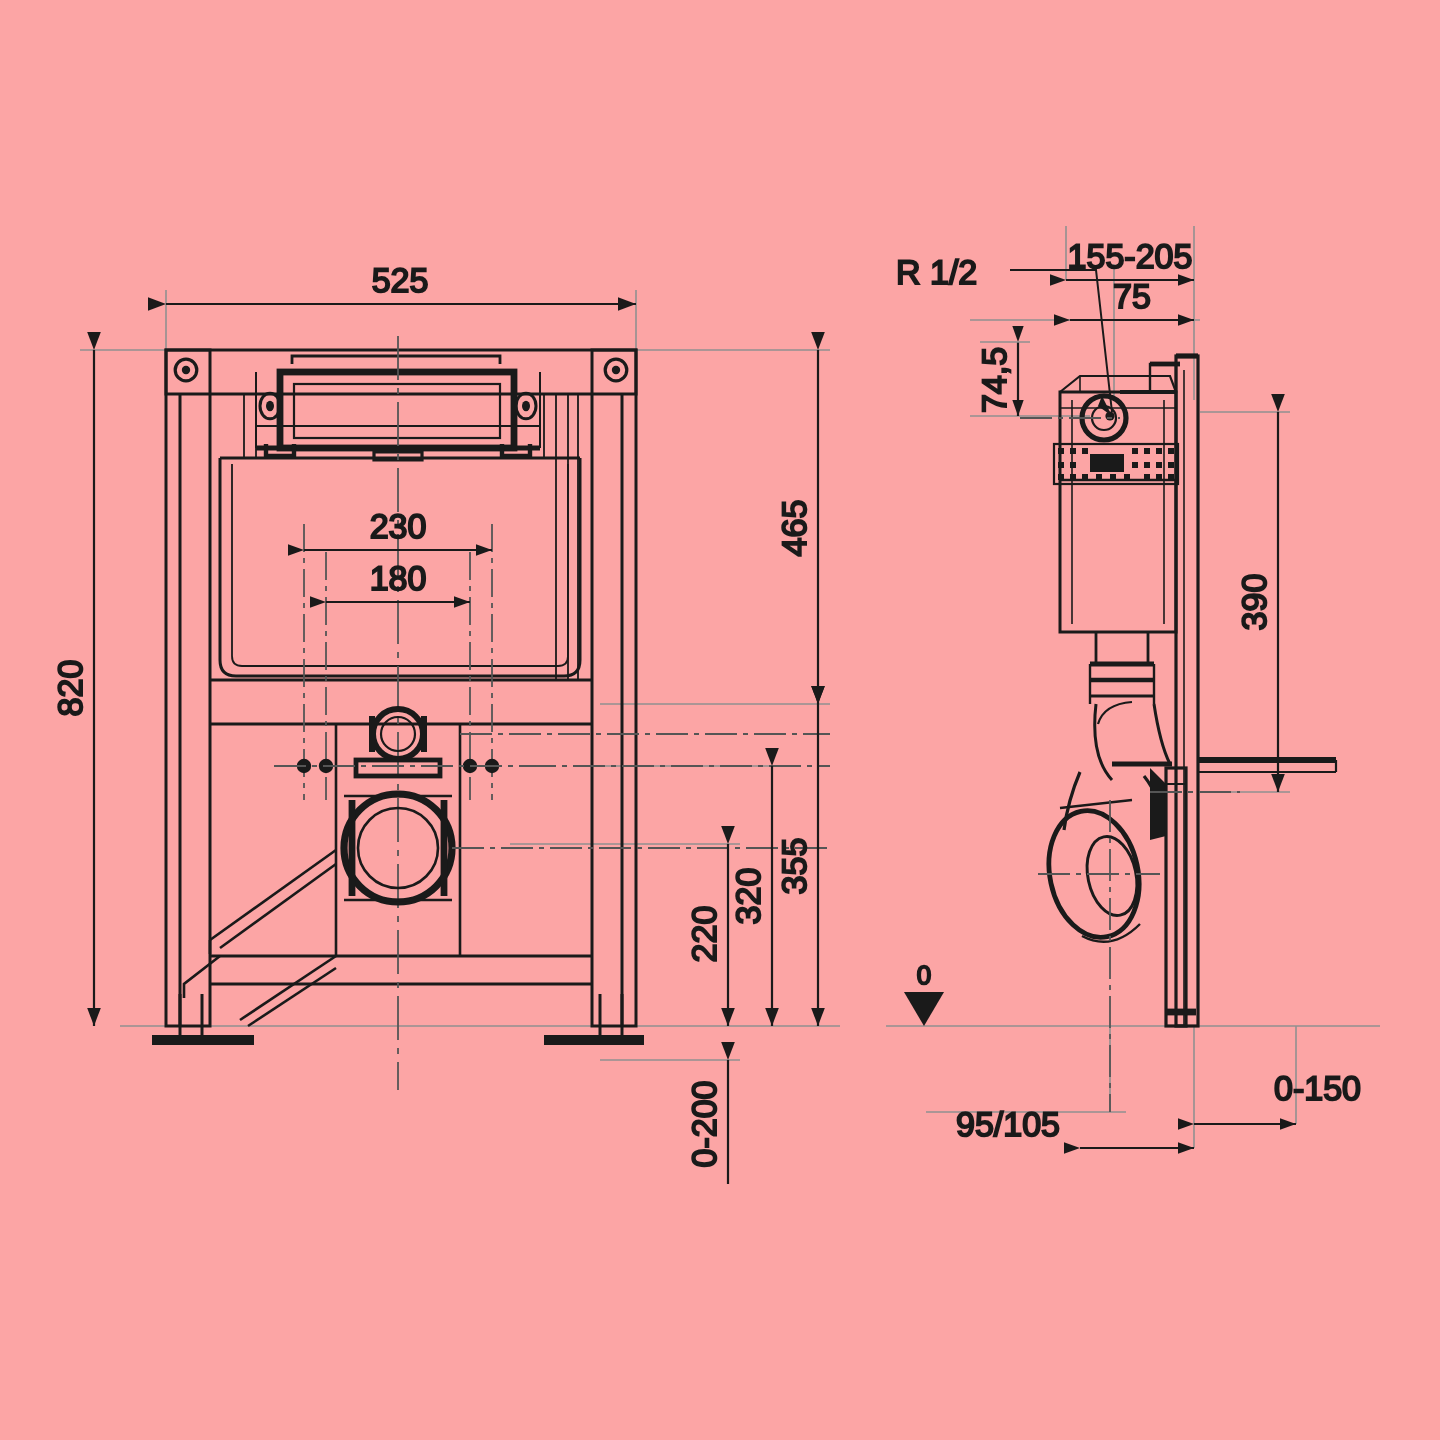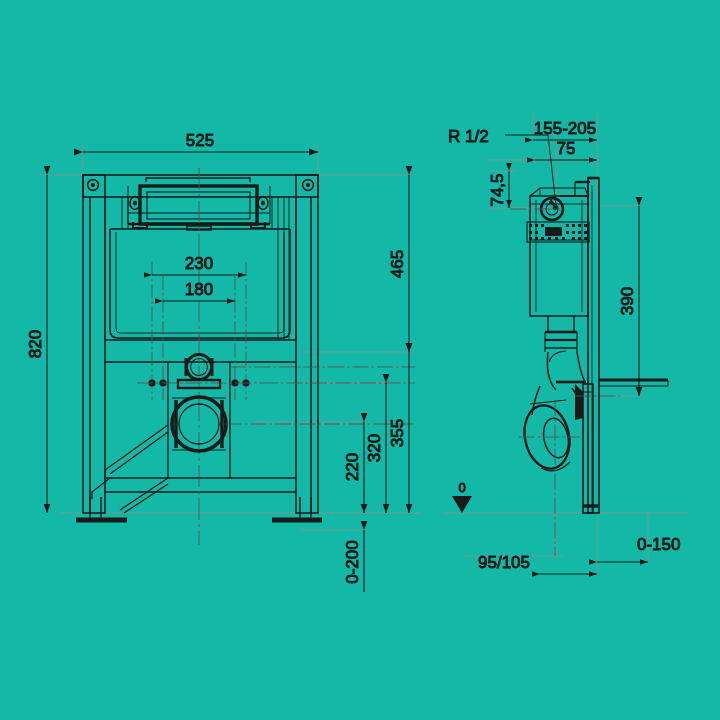--- a/index.html
+++ b/index.html
@@ -1,18 +1,18 @@
 <!DOCTYPE html>
 <html><head>
 <meta charset="utf-8">
 <style>
   html,body{margin:0;padding:0;background:#ffffff;}
   body{width:720px;height:720px;overflow:hidden;
        font-family:"Liberation Sans",sans-serif;}
-  #sheet{position:relative;width:720px;height:720px;background:#14b8a6;}
+  #sheet{position:relative;width:720px;height:720px;background:#fca5a5;}
   svg{display:block;}
   .dimtext{font-family:"Liberation Sans",sans-serif;font-size:17px;fill:#1a1a1a;}
   .dimtext-sm{font-family:"Liberation Sans",sans-serif;font-size:13px;fill:#1a1a1a;}
 </style>
 </head>
 <body>
 
 <div id="sheet">
 <svg width="720" height="720" viewBox="0 0 720 720">
 

